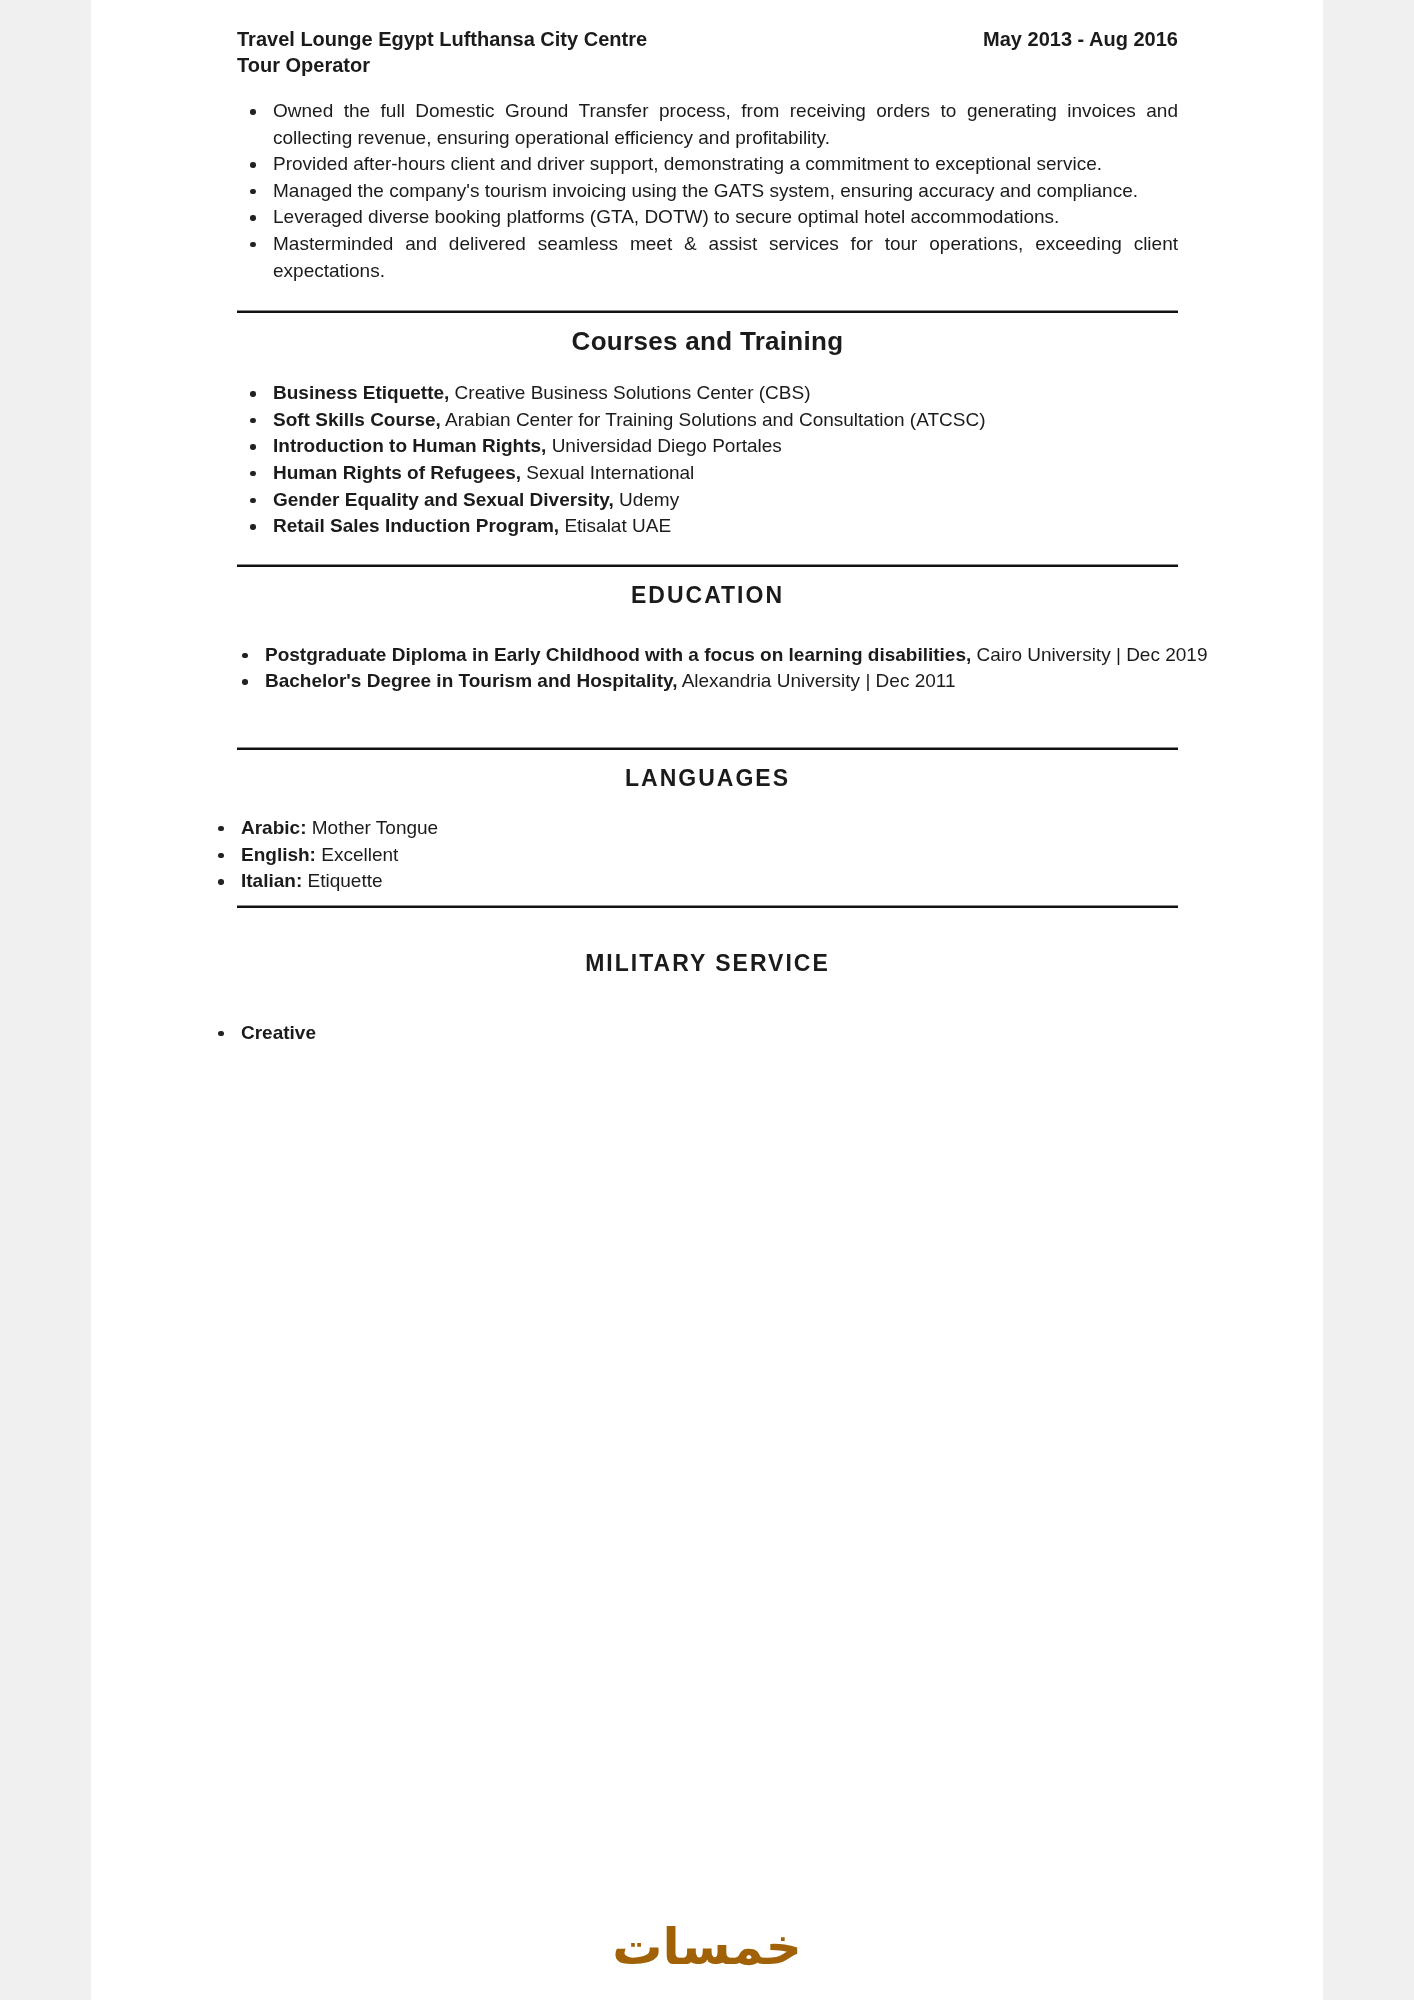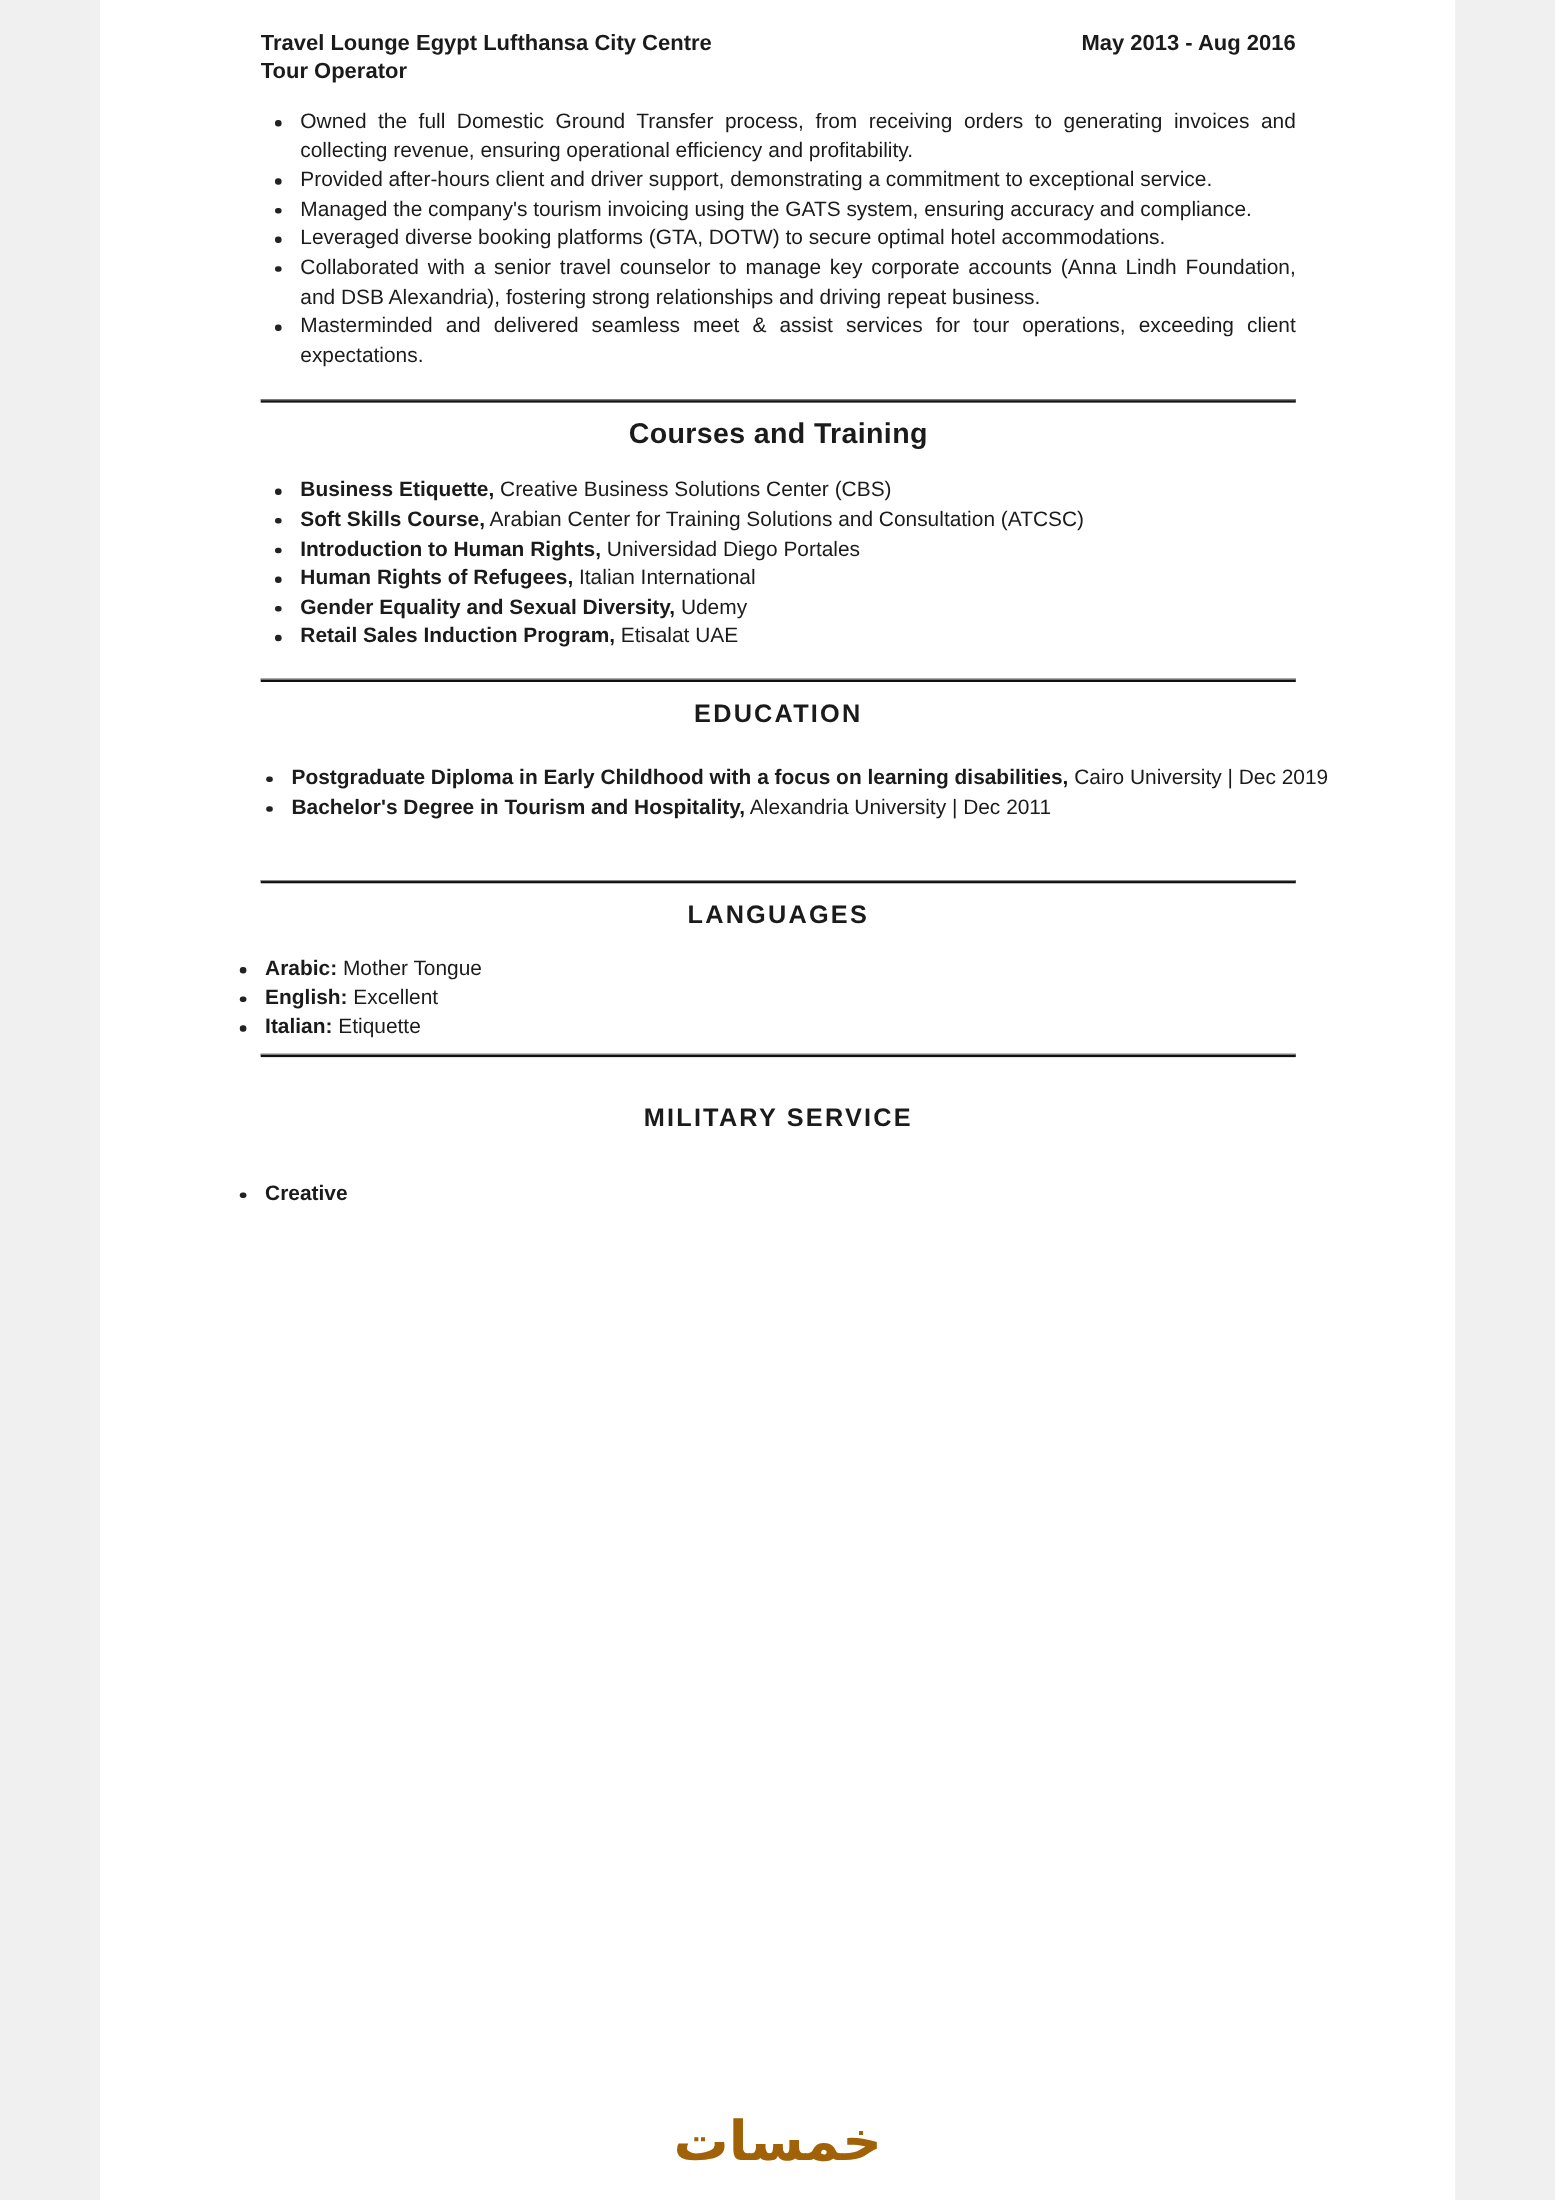--- a/index.html
+++ b/index.html
@@ -111,21 +111,20 @@
       <div class="role">Tour Operator</div>
     </div>
     <div class="dates">May 2013 - Aug 2016</div>
   </div>
 
   <ul class="blist work-list">
     <li>Owned the full Domestic Ground Transfer process, from receiving orders to generating invoices and collecting revenue, ensuring operational efficiency and profitability.</li>
     <li>Provided after-hours client and driver support, demonstrating a commitment to exceptional service.</li>
     <li>Managed the company's tourism invoicing using the GATS system, ensuring accuracy and compliance.</li>
     <li>Leveraged diverse booking platforms (GTA, DOTW) to secure optimal hotel accommodations.</li>
-    <li>Collaborated with a senior travel counselor to manage key corporate accounts (Anna Lindh Foundation, and DSB Alexandria), fostering strong relationships and driving repeat business.</li>
     <li>Masterminded and delivered seamless meet &amp; assist services for tour operations, exceeding client expectations.</li>
   </ul>
 
   <div class="rule rule-1"></div>
   <h2 class="section-title">Courses and Training</h2>
 
   <ul class="blist courses-list">
     <li>
       <span class="b">Business Etiquette,</span>
       <span>Creative Business Solutions Center (CBS)</span>
@@ -133,21 +132,21 @@
     <li>
       <span class="b">Soft Skills Course,</span>
       <span>Arabian Center for Training Solutions and Consultation (ATCSC)</span>
     </li>
     <li>
       <span class="b">Introduction to Human Rights,</span>
       <span>Universidad Diego Portales</span>
     </li>
     <li>
       <span class="b">Human Rights of Refugees,</span>
-      <span>Italian International</span>
+      <span>Sexual International</span>
     </li>
     <li>
       <span class="b">Gender Equality and Sexual Diversity,</span>
       <span>Udemy</span>
     </li>
     <li>
       <span class="b">Retail Sales Induction Program,</span>
       <span>Etisalat UAE</span>
     </li>
   </ul>

